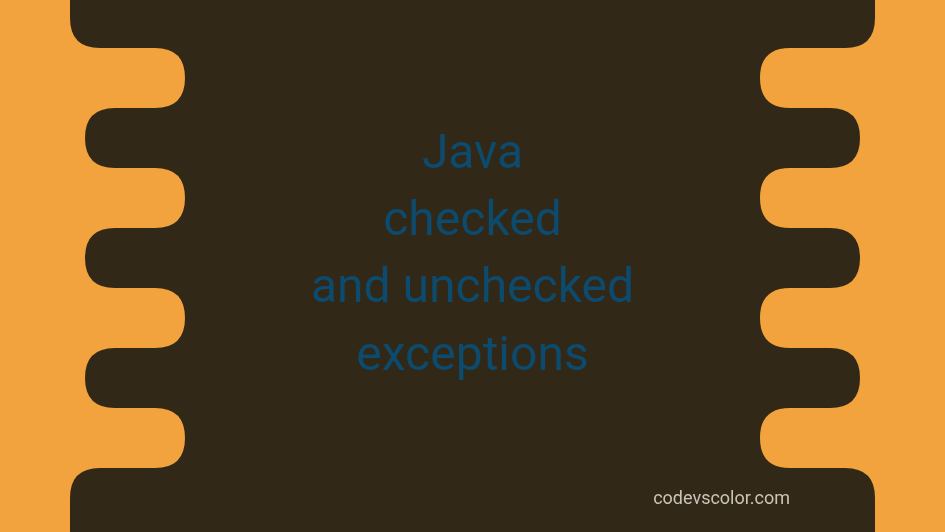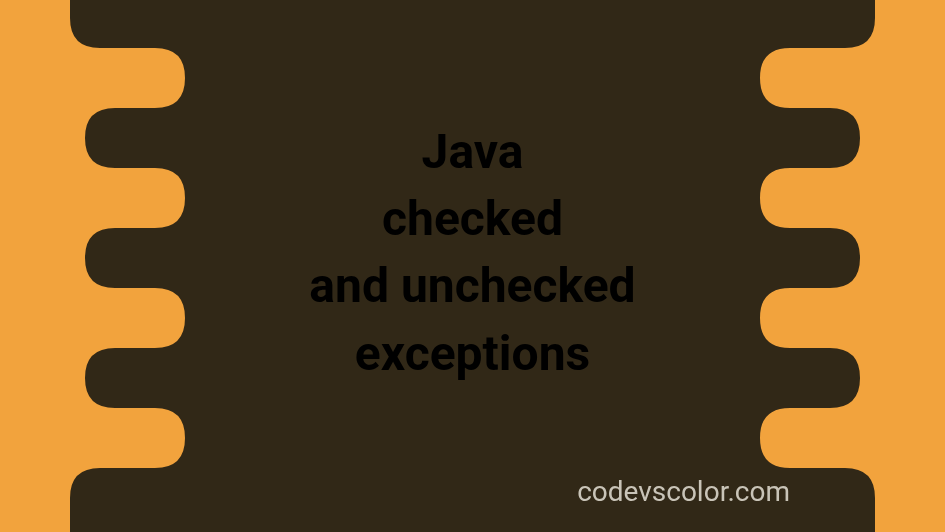--- a/index.html
+++ b/index.html
@@ -20,33 +20,33 @@
       top: 0;
       left: 0;
       width: 945px;
       height: 532px;
     }
     .title {
       position: absolute;
       top: 50%;
       left: 50%;
       transform: translate(-50%, -55%);
-      color: #000000;
+      color: #0c4a6e;
       font-size: 48px;
-      font-weight: 700;
+      font-weight: 400;
       text-align: center;
       line-height: 1.4;
       white-space: pre-line;
     }
     .watermark {
       position: absolute;
       bottom: 24px;
       right: 155px;
       color: #c9c4b8;
-      font-size: 28px;
+      font-size: 18px;
       font-weight: 400;
     }
   </style>
 </head>
 <body>
 
 <svg class="blob" viewBox="0 0 945 532" preserveAspectRatio="none">
   <path fill="#312817" d="
     M 70 0
     L 70 18

